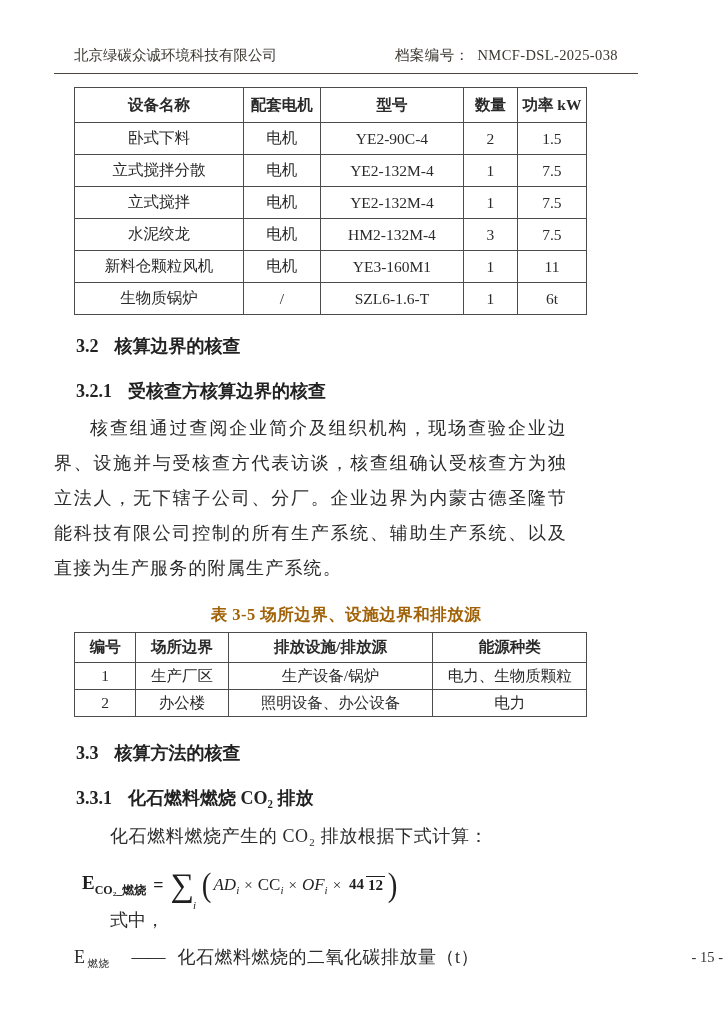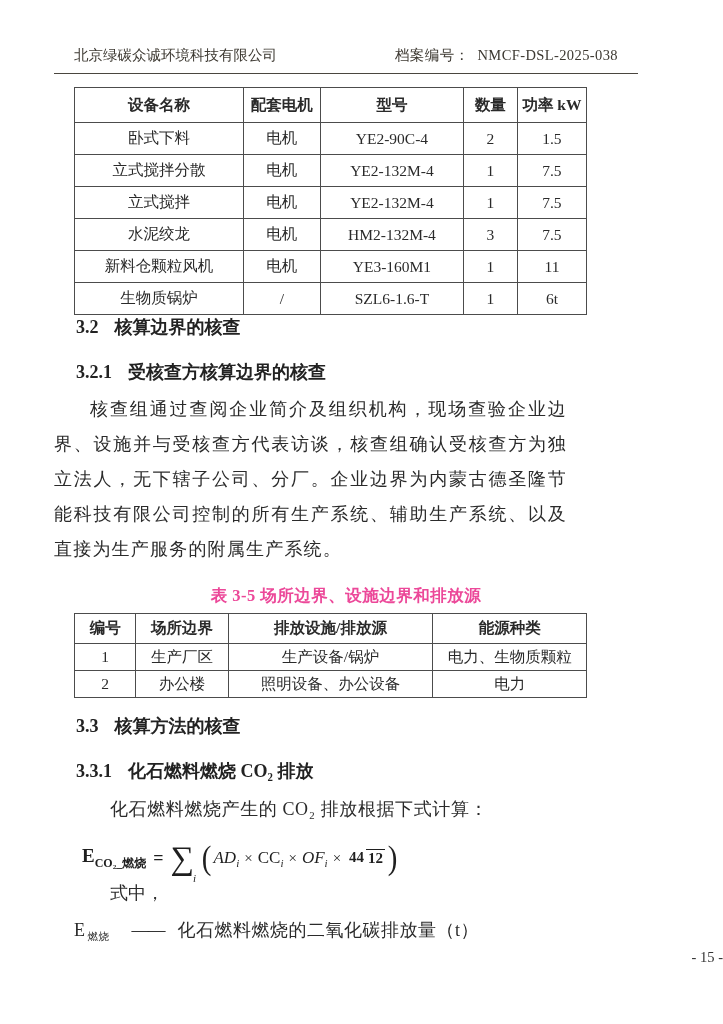--- a/index.html
+++ b/index.html
@@ -45,36 +45,36 @@
   .boundary-table { margin-top: 2px; }
   .boundary-table th { height: 30px; }
   .boundary-table td { height: 27px; }
   
   .h-l2, .h-l3 {
     font-size: 18px; font-weight: bold; color: #222;
     margin-left: 22px;
   }
   .h-l2 .num, .h-l3 .num { margin-right: 16px; }
   .h-321 { margin-top: 21px; }
-  .h-32  { }
-  .h-33  { margin-top: 16px; }
+  .h-32  { margin-top: 19px; }
+  .h-33  { margin-top: 24px; }
   .h-331 { margin-top: 21px; }
   
   .para {
     width: 513px; margin-top: 8px;
     font-size: 18px; line-height: 35px;
     text-align: justify; text-justify: inter-ideograph;
     letter-spacing: 1.2px;
     text-indent: 2em;
     color: #2b2b2b;
   }
   .table-caption {
     margin-top: 18px; margin-bottom: 6px;
     text-align: center; font-weight: bold; font-size: 16.5px;
-    letter-spacing: 0.5px; color: #ec4899;
+    letter-spacing: 0.5px; color: #a16207;
   }
   .formula-intro {
     margin-left: 20px; margin-top: 14px;
     text-indent: 2em; font-size: 18px; color: #2b2b2b;
     letter-spacing: 0.6px;
   }
   
   .formula {
     margin: 14px 0 0 28px;
     display: flex; align-items: center;

